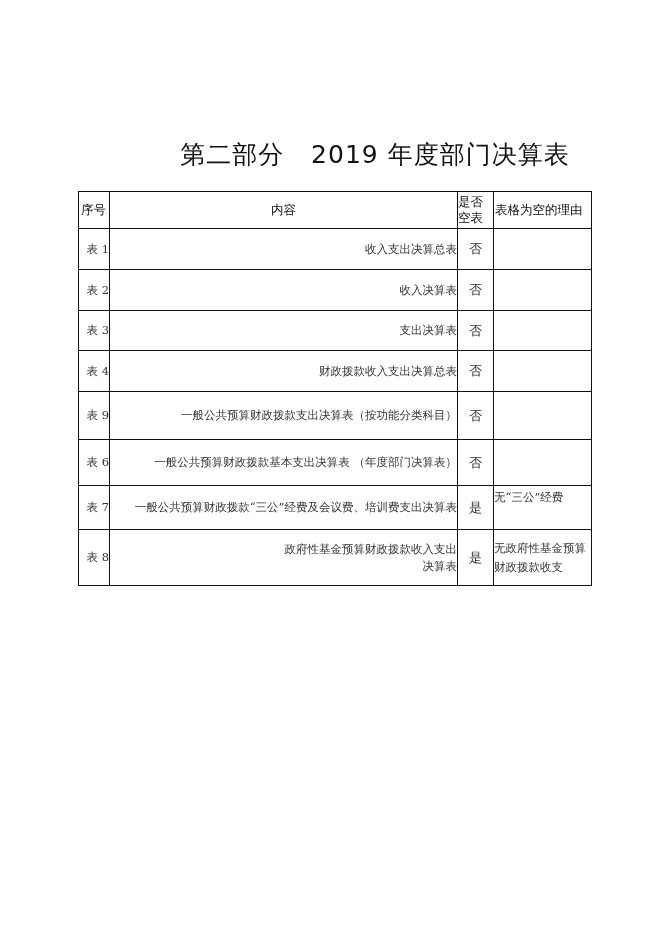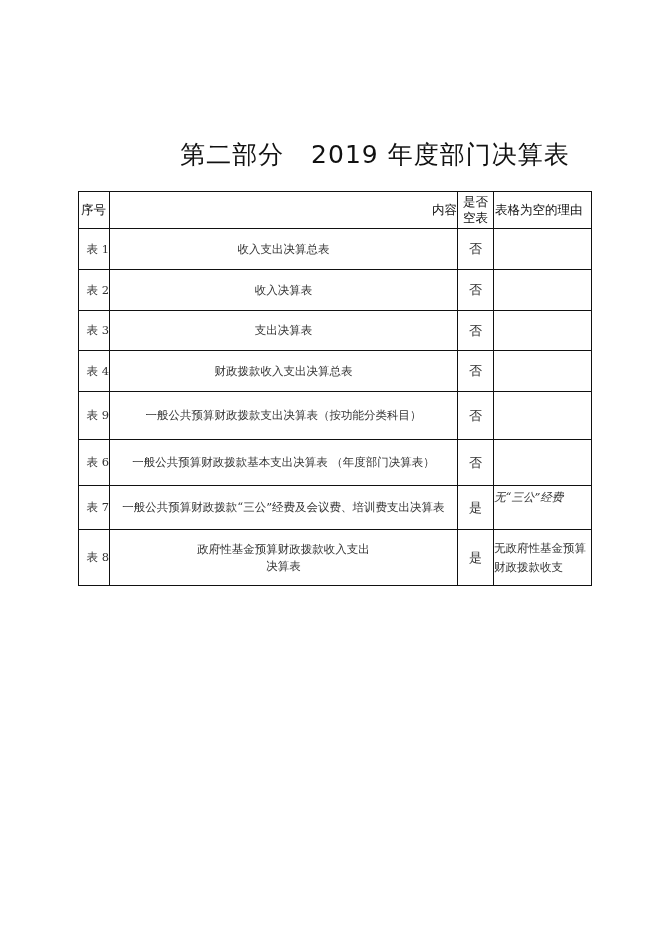--- a/index.html
+++ b/index.html
@@ -26,28 +26,28 @@
       padding: 0;
       font-weight: normal;
       vertical-align: middle;
     }
     .hdr th {
       height: 36px;
       font-family: "DejaVu Sans", "Liberation Sans", sans-serif;
       font-size: 12.5px; color: #111; margin-top: 24px;
     }
     .hdr th.h-no { text-align: left; padding-left: 2px; }
-    .hdr th.h-content { text-align: right; }
-    .hdr th.h-empty { text-align: center; line-height: 16px; }
+    .hdr th.h-content { text-align: center; }
+    .hdr th.h-empty { text-align: left; line-height: 16px; }
     .hdr th.h-reason { text-align: left; padding-left: 1px; white-space: nowrap; }
     td.c-no { text-align: right; font-size: 11.5px; color: #333; }
-    td.c-content { text-align: center; font-size: 11.5px; color: #333; padding-left: 1px; line-height: 17px; }
+    td.c-content { text-align: right; font-size: 11.5px; color: #333; padding-left: 1px; line-height: 17px; }
     td.c-empty { text-align: center; font-size: 13px; color: #333; }
     td.c-reason { font-size: 11.5px; color: #333; line-height: 19px; padding-left: 1px; }
-    td.c-reason.top { vertical-align: top; padding-top: 2px; font-style: italic; }
+    td.c-reason.top { vertical-align: top; padding-top: 2px; }
   </style>
 </head>
 <body>
 
 <div class="title">第二部分   2019 年度部门决算表</div>
 
 <table class="grid">
   <colgroup>
     <col style="width:31px">
     <col style="width:348px">

